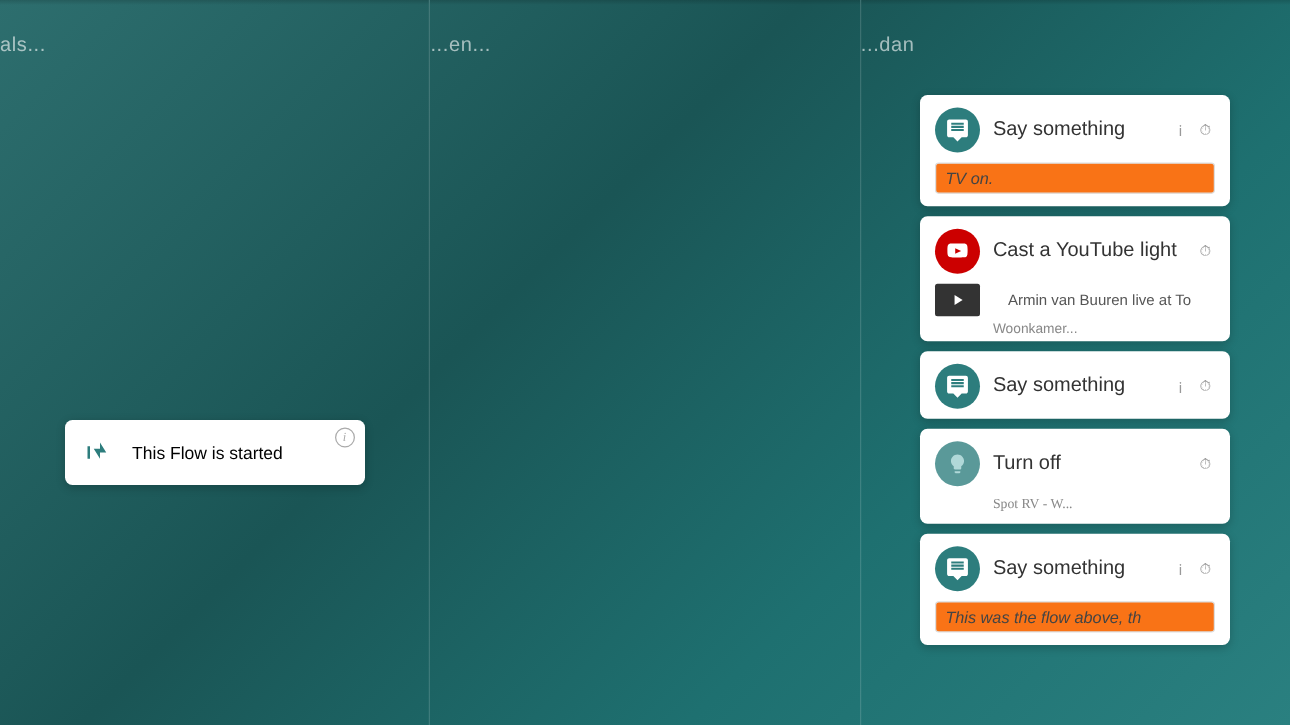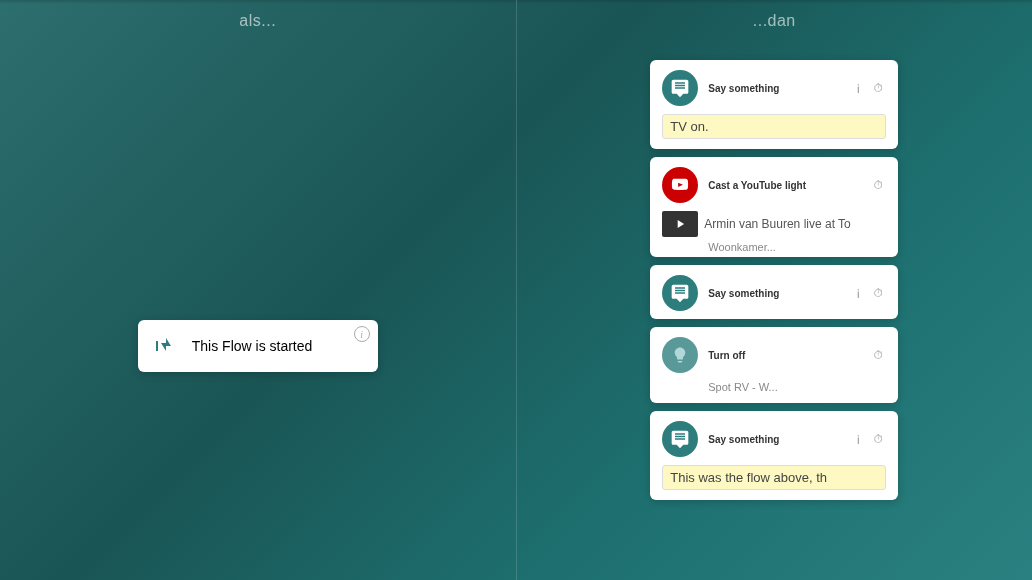--- a/index.html
+++ b/index.html
@@ -27,22 +27,21 @@
       position: relative;
     }
 
     .column:last-child {
       border-right: none;
     }
 
     .column-header {
       color: rgba(255,255,255,0.6);
       font-size: 16px;
-      padding: 12px 0 10px;
-      text-align: center;
+      padding: 28px 0 10px;
       width: 100%;
       border-bottom: none;
       letter-spacing: 0.5px;
     }
 
     .column-body {
       flex: 1;
       width: 100%;
       padding: 20px 12px;
       display: flex;
@@ -138,22 +137,22 @@
       width: 20px;
       height: 20px;
       fill: white;
     }
 
     .action-icon-circle.youtube-icon {
       background: #cc0000;
     }
 
     .action-title {
-      font-size: 10px;
-      font-weight: 700;
+      font-size: 16px;
+      font-weight: 400;
       color: #333;
       flex: 1;
     }
 
     .action-meta-icons {
       display: flex;
       gap: 4px;
       align-items: center;
     }
 
@@ -171,28 +170,29 @@
       padding: 0 12px 10px 12px;
     }
 
     .action-input {
       width: 100%;
       border: 1px solid #ddd;
       border-radius: 3px;
       padding: 4px 7px;
       font-size: 13px;
       color: #444;
-      background: #fef9c3;
+      background: #f97316;
+      font-style: italic;
     }
 
     
     .youtube-preview {
       display: flex;
       align-items: center;
-      gap: 6px;
+      gap: 22px;
       padding: 0 12px 4px 12px;
     }
 
     .yt-thumb {
       width: 36px;
       height: 26px;
       background: #333;
       border-radius: 2px;
       display: flex;
       align-items: center;
@@ -264,20 +264,26 @@
             <path d="M17 12l-5-8v5H7l5 8v-5h5z"></path>
             <line x1="3" y1="7" x2="3" y2="17" stroke="#2d7d7d" stroke-width="2"></line>
           </svg>
         </div>
         <span class="trigger-label">This Flow is started</span>
         <div class="info-btn">i</div>
       </div>
     </div>
   </div>
 
+  <div class="column">
+    <div class="top-bar"></div>
+    <div class="column-header">...en...</div>
+    <div class="column-body">
+    </div>
+  </div>
 
   <div class="column">
     <div class="top-bar"></div>
     <div class="column-header">...dan</div>
     <div class="column-body">
 
       <div class="action-card">
         <div class="action-card-header">
           <div class="action-icon-circle">
             <svg viewBox="0 0 24 24" xmlns="http://www.w3.org/2000/svg">
@@ -338,21 +344,21 @@
           <div class="turnoff-icon-circle">
             <svg viewBox="0 0 24 24" xmlns="http://www.w3.org/2000/svg">
               <path d="M9 21c0 .55.45 1 1 1h4c.55 0 1-.45 1-1v-1H9v1zm3-19C8.14 2 5 5.14 5 9c0 2.38 1.19 4.47 3 5.74V17c0 .55.45 1 1 1h6c.55 0 1-.45 1-1v-2.26c1.81-1.27 3-3.36 3-5.74 0-3.86-3.14-7-7-7z" fill="#b0d8d8"></path>
             </svg>
           </div>
           <span class="action-title">Turn off</span>
           <div class="action-meta-icons">
             <div class="meta-icon">⏱</div>
           </div>
         </div>
-        <div class="action-location" style="padding-left: 58px; padding-bottom: 10px;">Spot RV - W...</div>
+        <div class="action-location" style="padding-left: 58px; padding-bottom: 10px; font-family: Liberation Serif, serif;">Spot RV - W...</div>
       </div>
 
       <div class="action-card">
         <div class="action-card-header">
           <div class="action-icon-circle">
             <svg viewBox="0 0 24 24" xmlns="http://www.w3.org/2000/svg">
               <path d="M20 2H4C2.9 2 2 2.9 2 4v13c0 1.1.9 2 2 2h4l4 4 4-4h4c1.1 0 2-.9 2-2V4c0-1.1-.9-2-2-2zm-2 11H6v-2h12v2zm0-3H6V8h12v2zm0-3H6V5h12v2z"></path>
             </svg>
           </div>
           <span class="action-title">Say something</span>

